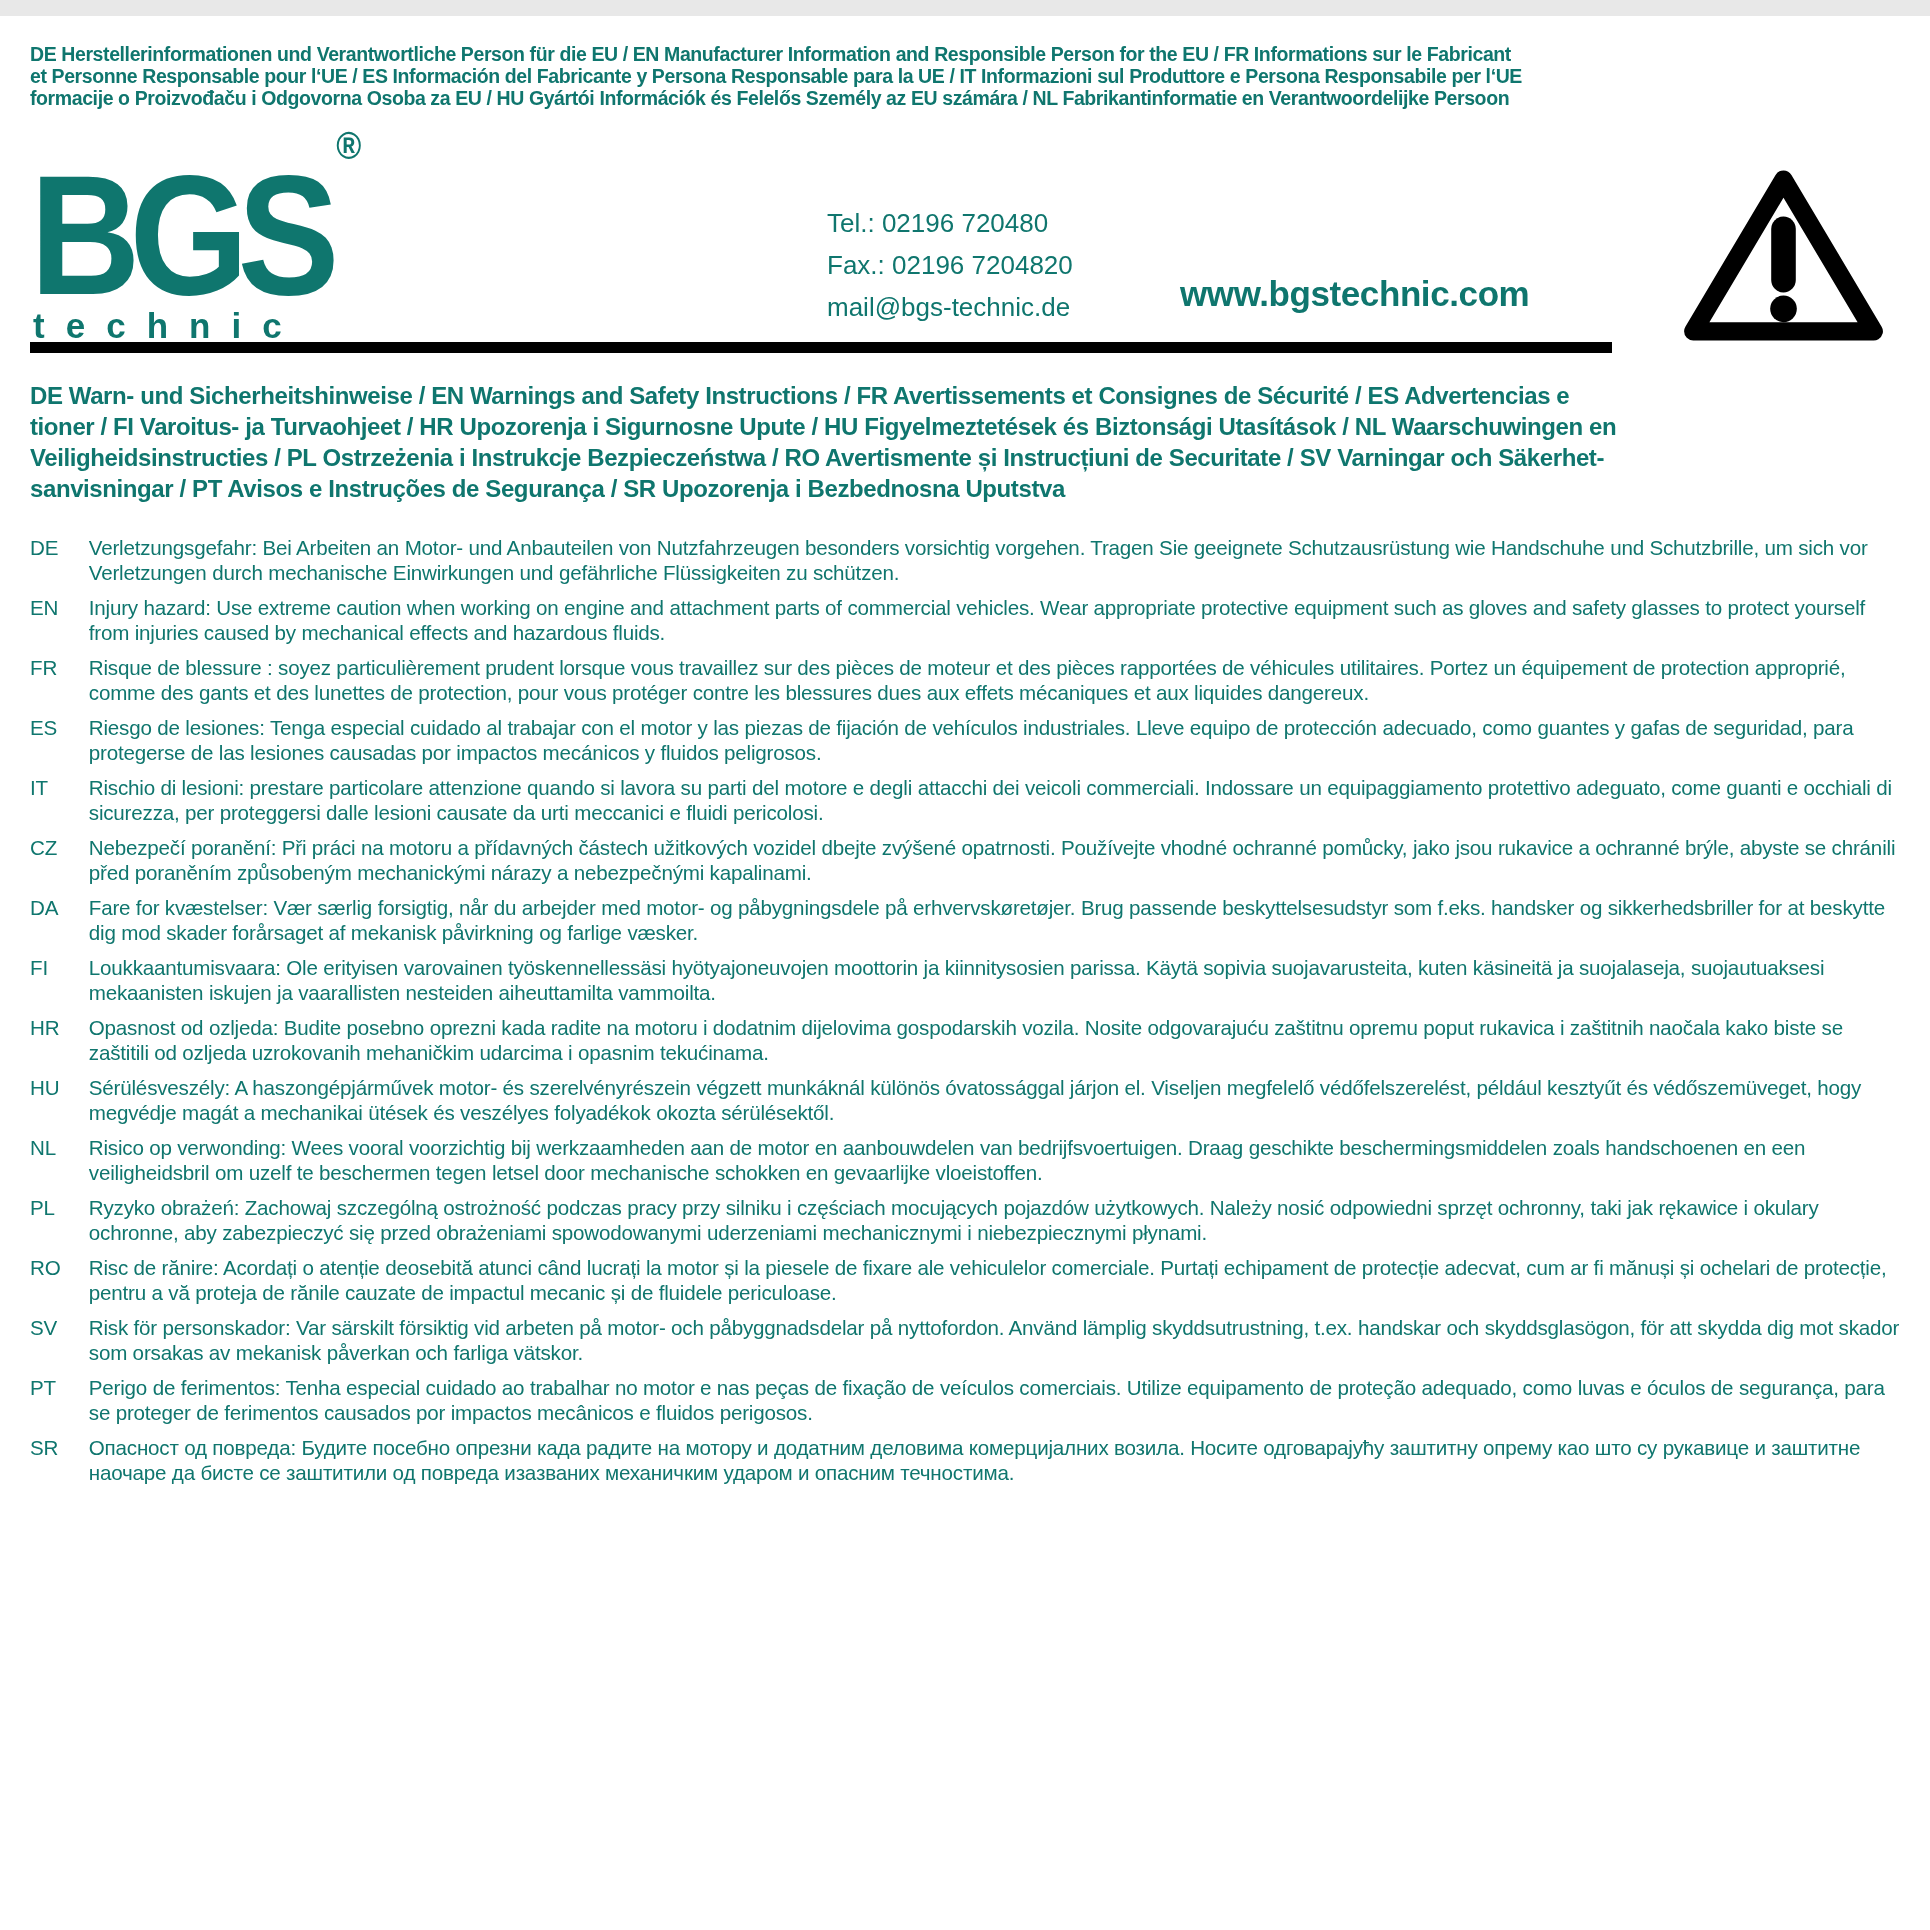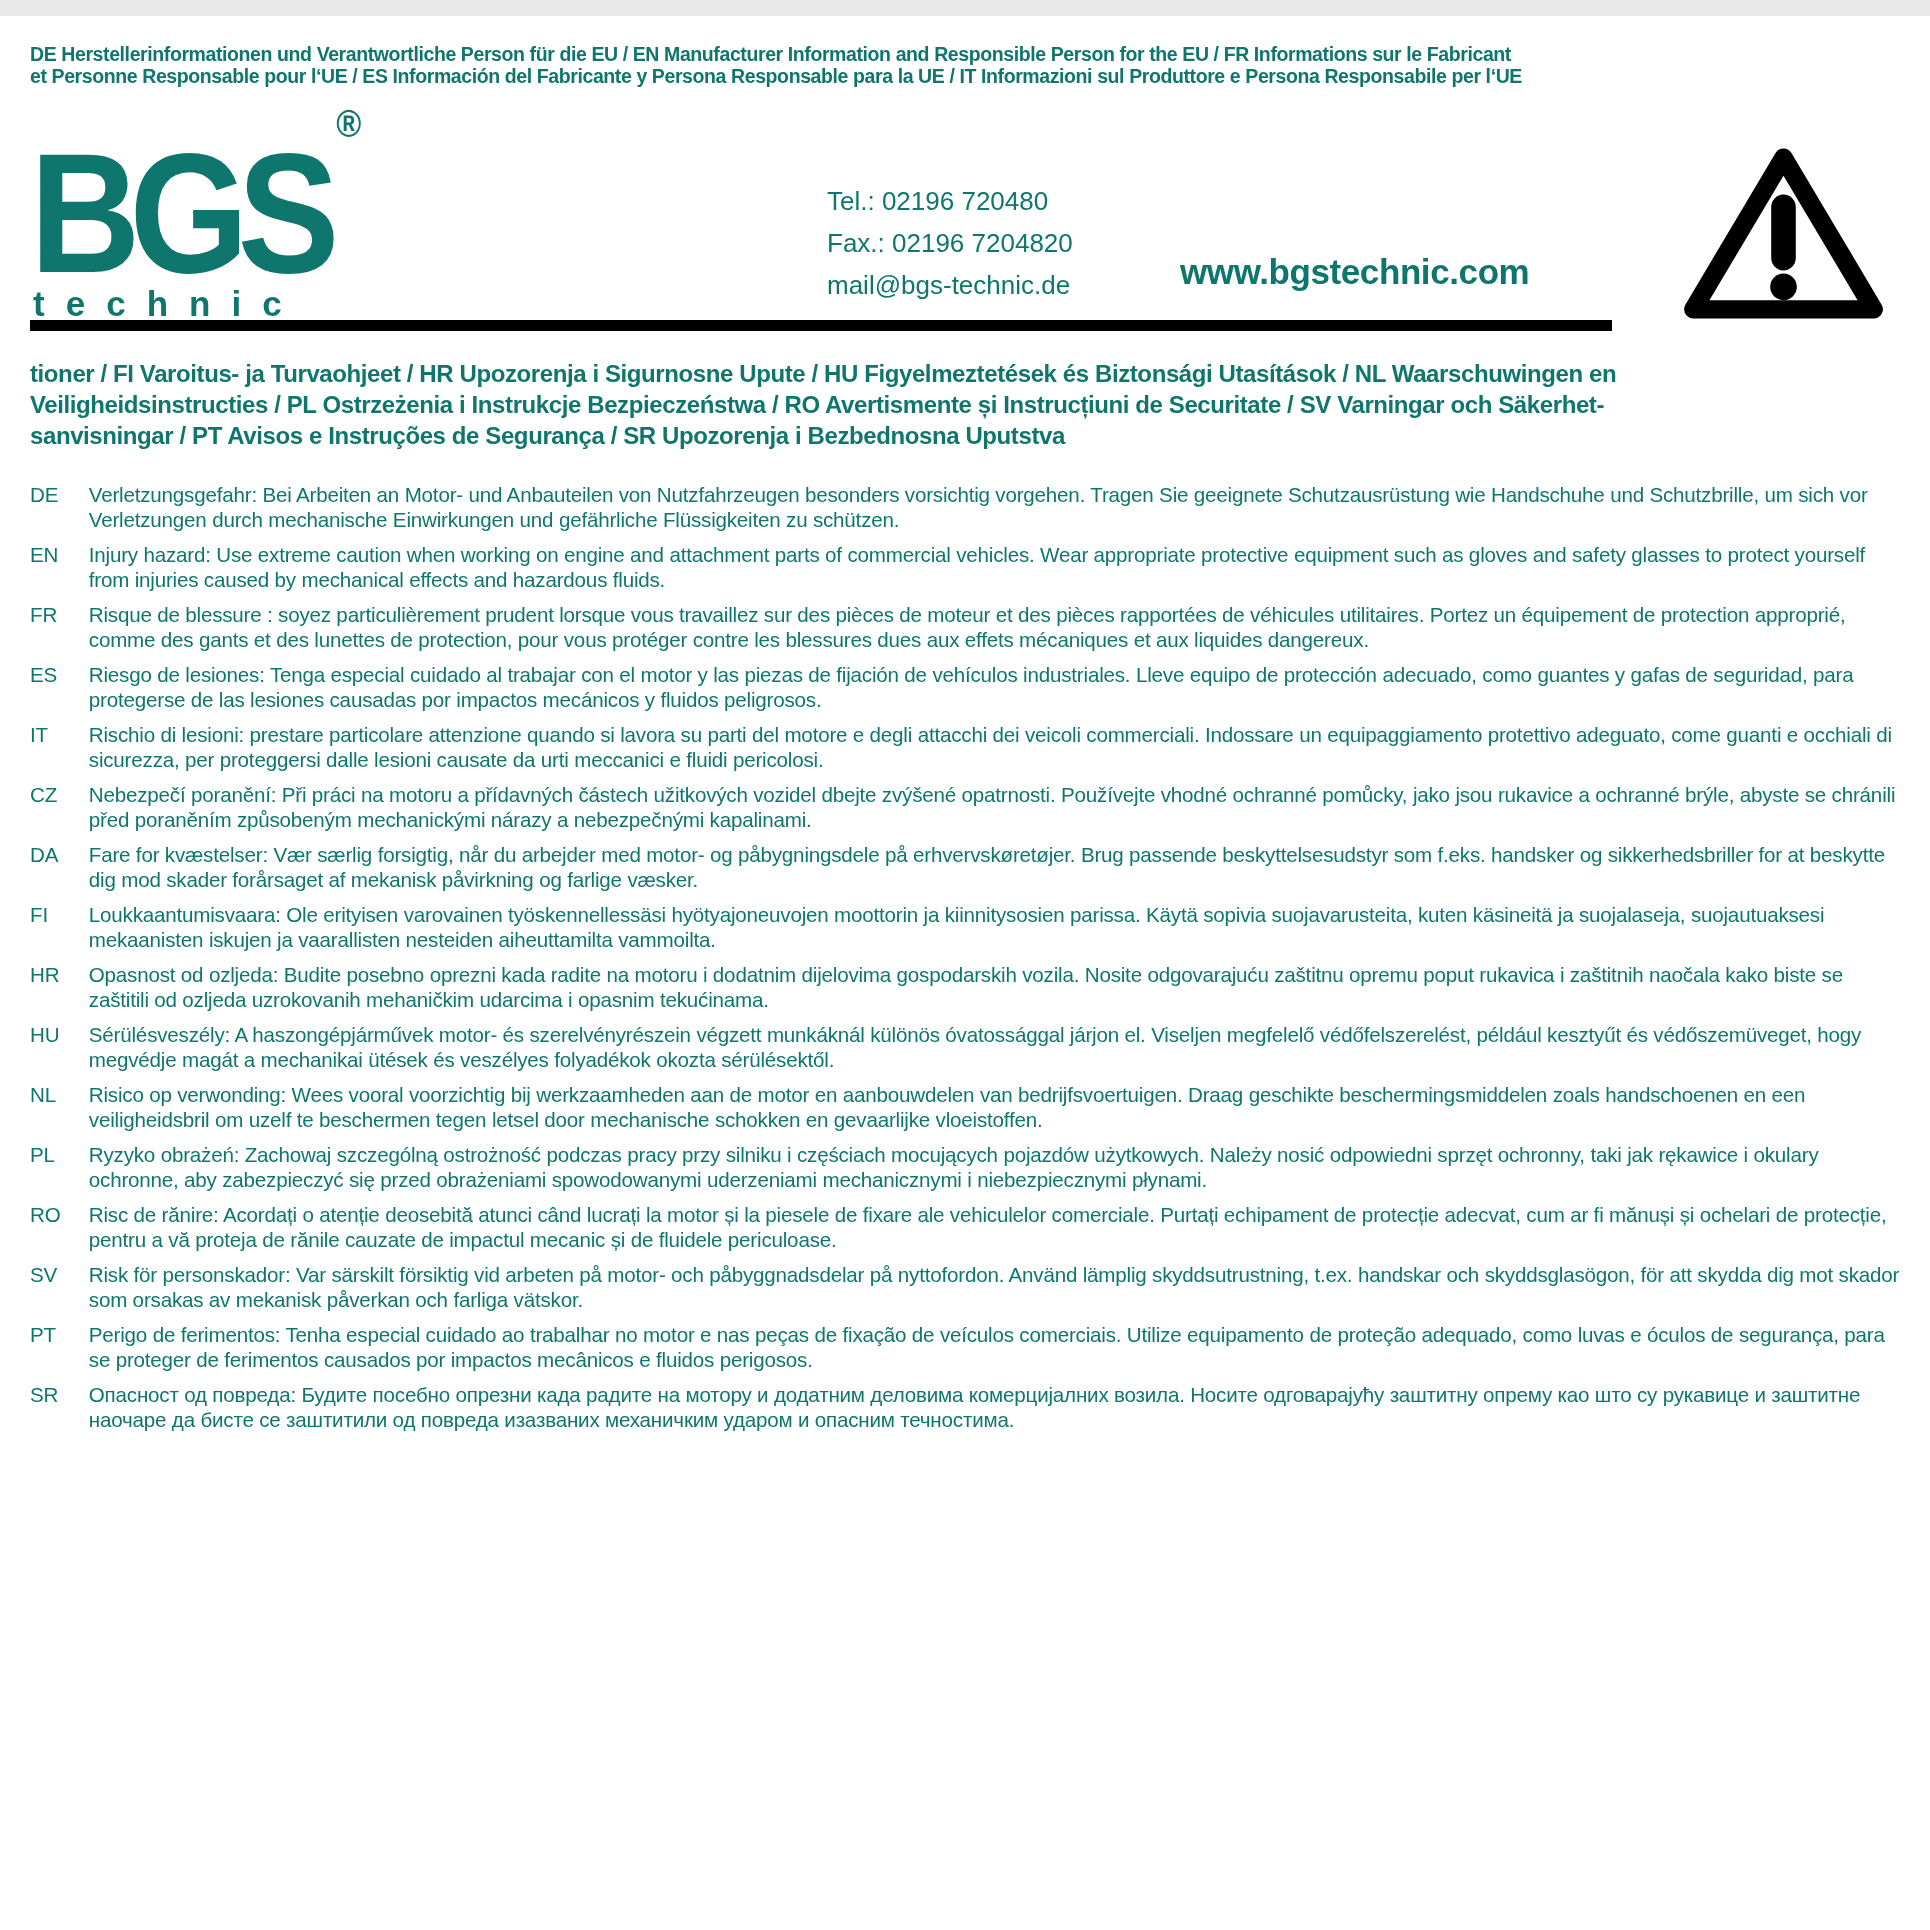--- a/index.html
+++ b/index.html
@@ -50,20 +50,21 @@
   .warn-code { font-weight:normal; }
 </style>
 </head>
 <body>
 
 <div class="page">
 
   <div class="top-heading">
     <div>DE Herstellerinformationen und Verantwortliche Person für die EU  /  EN Manufacturer Information and Responsible Person for the EU  /  FR Informations sur le Fabricant</div>
     <div>et Personne Responsable pour l‘UE  /  ES Información del Fabricante y Persona Responsable para la UE  /  IT Informazioni sul Produttore e Persona Responsabile per l‘UE</div>
+    <div>formacije o Proizvođaču i Odgovorna Osoba za EU  /  HU Gyártói Információk és Felelős Személy az EU számára  /  NL Fabrikantinformatie en Verantwoordelijke Persoon</div>
   </div>
 
   <div class="brand">
 
     <div class="logo">
       <div class="logo-bgs"><span>BGS</span><span class="logo-reg">®</span></div>
       <div class="logo-technic">technic</div>
     </div>
 
 
@@ -79,20 +80,21 @@
       <path d="M50 7 L94 81 L6 81 Z" fill="none" stroke="#000" stroke-width="9" stroke-linejoin="round"></path>
       <path d="M50 31 L50 56" stroke="#000" stroke-width="12" stroke-linecap="round" fill="none"></path>
       <circle cx="50" cy="70" r="6.5" fill="#000"></circle>
     </svg>
 
   </div>
 
   <div class="divider"></div>
 
   <div class="warn-heading">
+    <div>DE Warn- und Sicherheitshinweise  /  EN Warnings and Safety Instructions  /  FR Avertissements et Consignes de Sécurité  /  ES Advertencias e</div>
     <div>tioner  /  FI Varoitus- ja Turvaohjeet  /  HR Upozorenja i Sigurnosne Upute  /  HU Figyelmeztetések és Biztonsági Utasítások  /  NL Waarschuwingen en</div>
     <div>Veiligheidsinstructies  /  PL Ostrzeżenia i Instrukcje Bezpieczeństwa  /  RO Avertismente și Instrucțiuni de Securitate  /  SV Varningar och Säkerhet-</div>
     <div>sanvisningar  /  PT Avisos e Instruções de Segurança  /  SR Upozorenja i Bezbednosna Uputstva</div>
   </div>
 
   <div class="warn-list">
     <div class="warn-item">
       <span class="warn-code">DE</span>
       <span class="warn-text">Verletzungsgefahr: Bei Arbeiten an Motor- und Anbauteilen von Nutzfahrzeugen besonders vorsichtig vorgehen. Tragen Sie geeignete Schutzausrüstung wie Handschuhe und Schutzbrille, um sich vor Verletzungen durch mechanische Einwirkungen und gefährliche Flüssigkeiten zu schützen.</span>
     </div>

